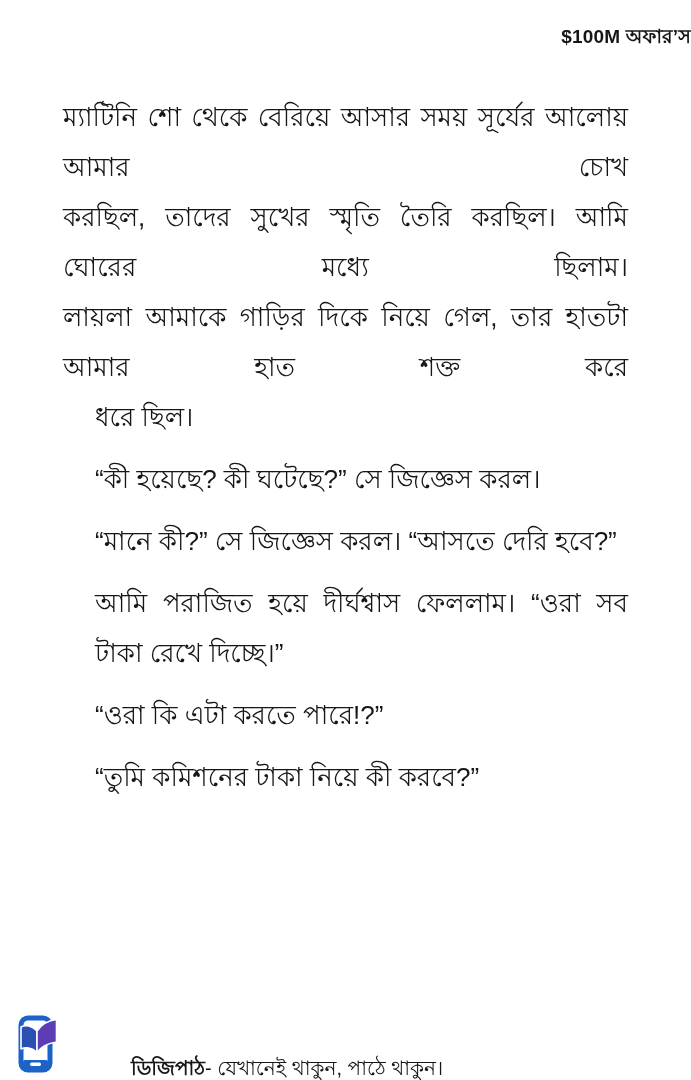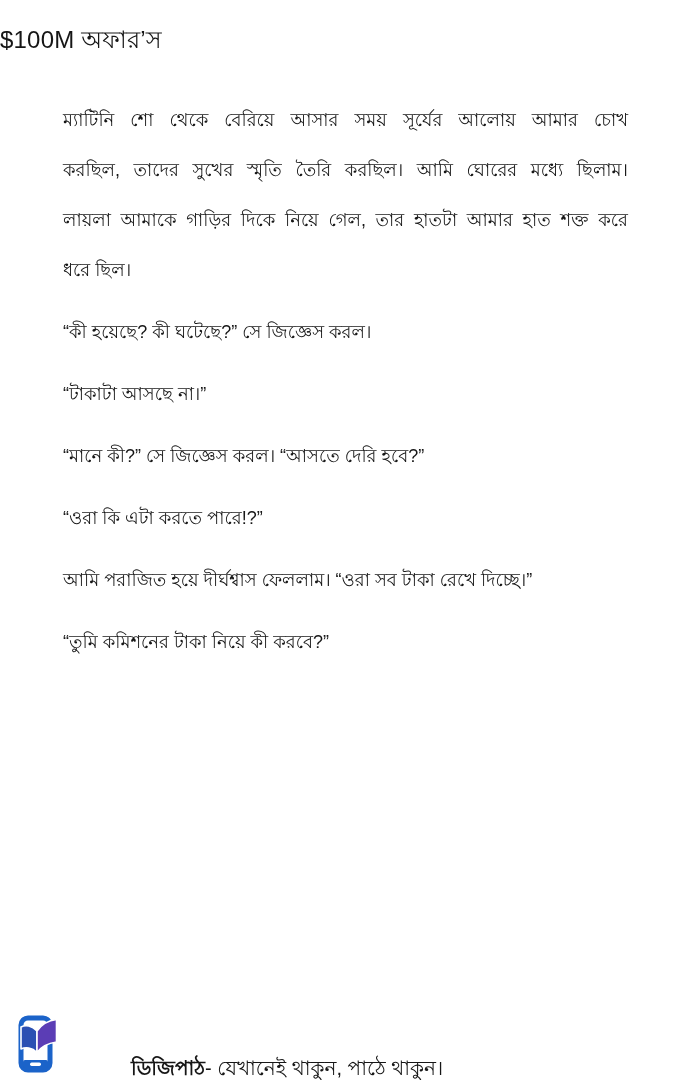--- a/index.html
+++ b/index.html
@@ -10,41 +10,42 @@
     width: 691px;
     height: 1080px;
     background: #ffffff;
     color: #161616;
     font-family: "Liberation Sans", sans-serif;
     position: relative;
     overflow: hidden;
   }
   .page-title {
     padding-top: 9px;
-    text-align: left;
-    font-weight: 400;
-    font-size: 24px;
+    text-align: right;
+    font-weight: 700;
+    font-size: 19px;
     line-height: 30px;
     letter-spacing: 0.2px;
   }
   .body-text {
     margin: 40px 63px 0 63px;
   }
   .para {
-    font-size: 18px;
+    font-size: 26px;
     line-height: 50px;
     margin: 0 0 12px 0;
   }
   .line {
     text-align: justify;
     text-align-last: justify;
     white-space: normal;
   }
   .line.last {
     text-align-last: left;
+    margin-left: 32px;
   }
   .footer {
     position: absolute;
     left: 0;
     top: 1008px;
     width: 574px;
     height: 72px;
   }
   .footer-logo {
     position: absolute;
@@ -73,30 +74,27 @@
     <div class="para">
       <div class="line">ম্যাটিনি শো থেকে বেরিয়ে আসার সময় সূর্যের আলোয় আমার চোখ</div>
       <div class="line">করছিল, তাদের সুখের স্মৃতি তৈরি করছিল। আমি ঘোরের মধ্যে ছিলাম।</div>
       <div class="line">লায়লা আমাকে গাড়ির দিকে নিয়ে গেল, তার হাতটা আমার হাত শক্ত করে</div>
       <div class="line last">ধরে ছিল।</div>
     </div>
     <div class="para">
       <div class="line last">“কী হয়েছে? কী ঘটেছে?” সে জিজ্ঞেস করল।</div>
     </div>
     <div class="para">
-      <div class="line last">“টাকাটা আসছে না।”</div>
-    </div>
-    <div class="para">
       <div class="line last">“মানে কী?” সে জিজ্ঞেস করল। “আসতে দেরি হবে?”</div>
     </div>
     <div class="para">
-      <div class="line last">“ওরা কি এটা করতে পারে!?”</div>
+      <div class="line last">আমি পরাজিত হয়ে দীর্ঘশ্বাস ফেললাম। “ওরা সব টাকা রেখে দিচ্ছে।”</div>
     </div>
     <div class="para">
-      <div class="line last">আমি পরাজিত হয়ে দীর্ঘশ্বাস ফেললাম। “ওরা সব টাকা রেখে দিচ্ছে।”</div>
+      <div class="line last">“ওরা কি এটা করতে পারে!?”</div>
     </div>
     <div class="para">
       <div class="line last">“তুমি কমিশনের টাকা নিয়ে কী করবে?”</div>
     </div>
   </div>
 
 <div class="footer">
   <svg class="footer-logo" width="40" height="58" viewBox="0 0 40 58" aria-hidden="true">
 
     <rect x="3" y="3" width="29" height="52" rx="7" fill="none" stroke-width="5" stroke="#1b63c9"></rect>

